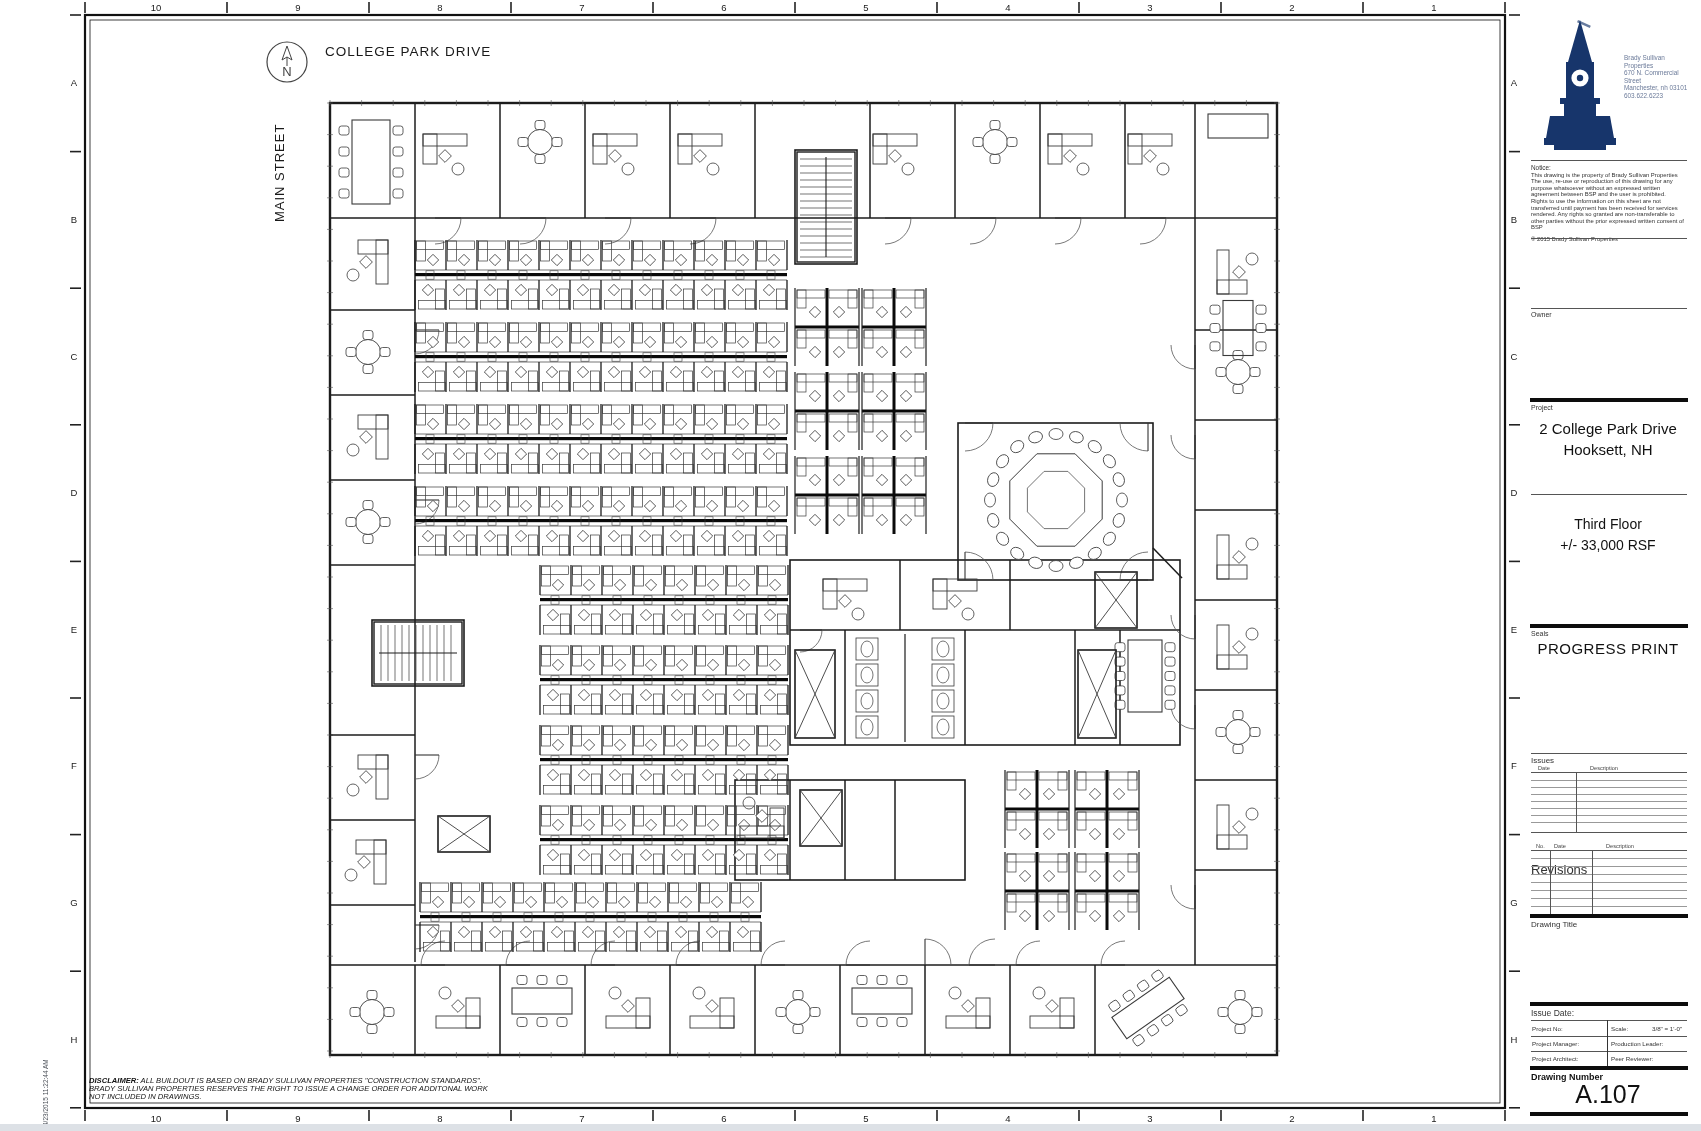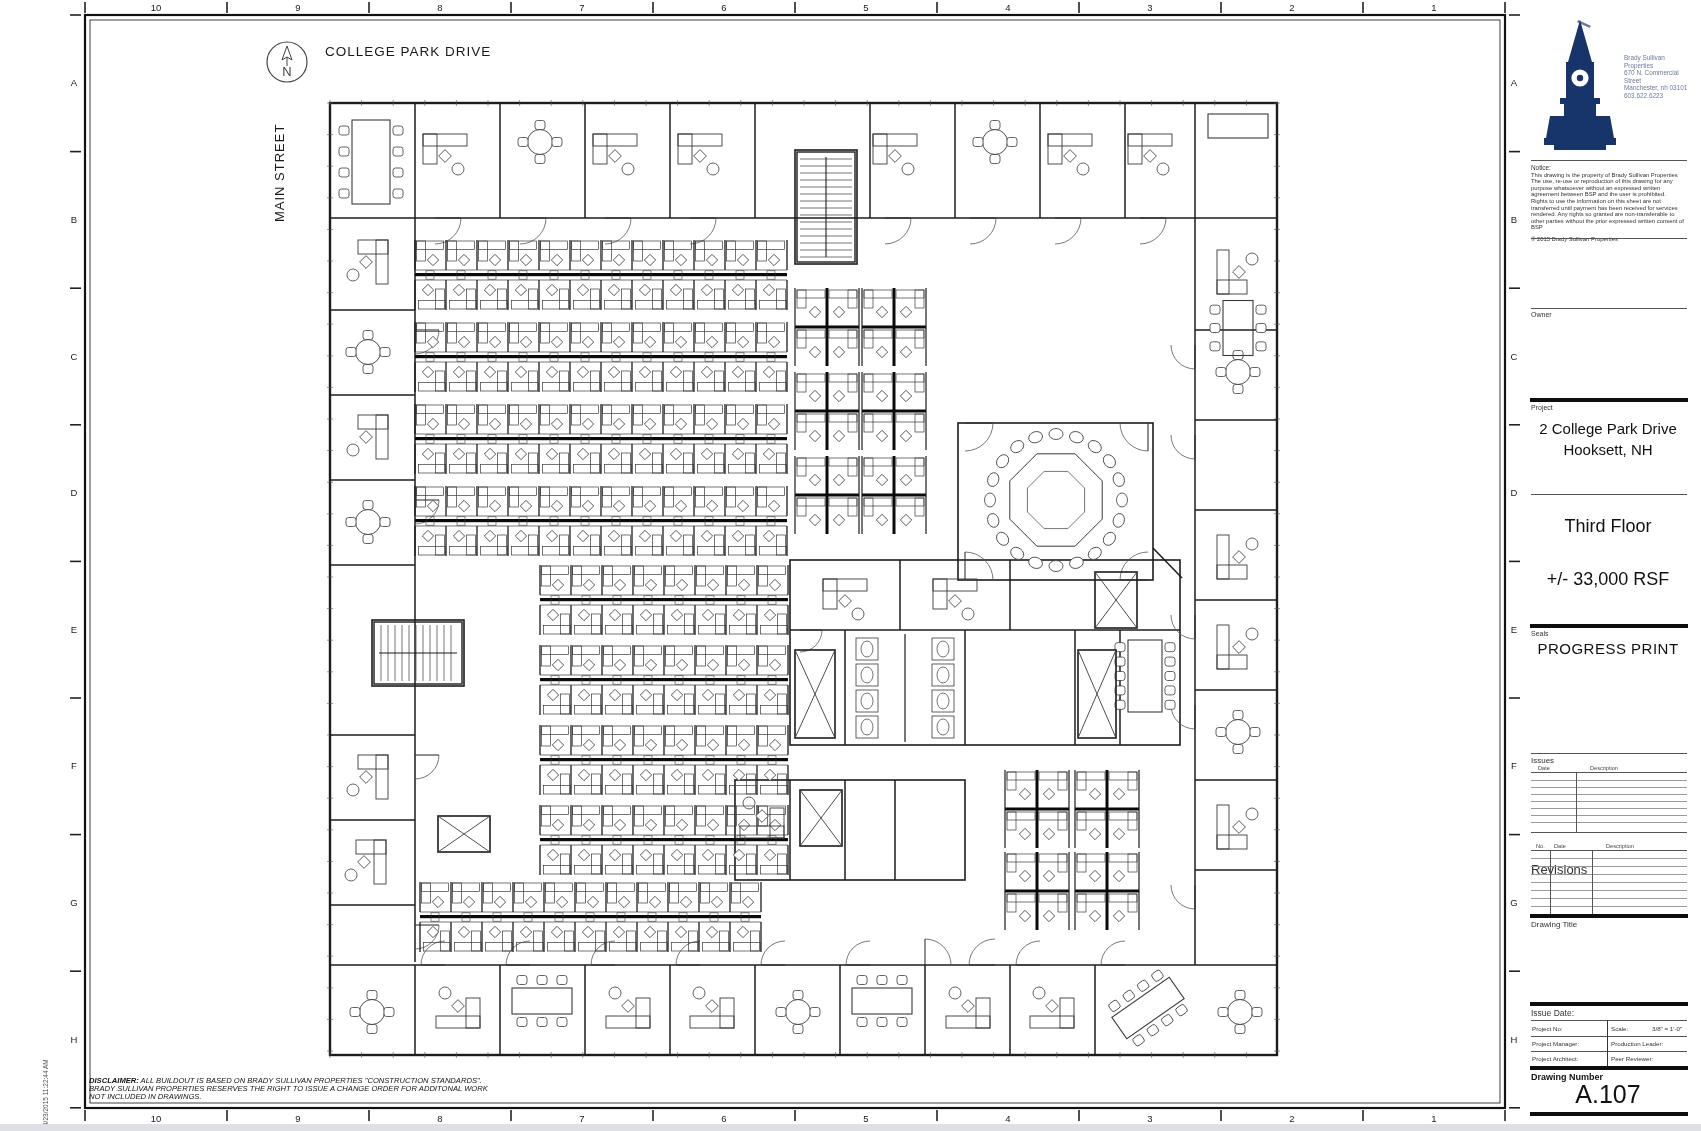--- a/index.html
+++ b/index.html
@@ -13,21 +13,21 @@
   .disclaimer{font-size:7.6px;line-height:8.2px;color:#111;width:420px;}
   .disclaimer b{font-weight:bold;}
   
   #titleblock{position:absolute;left:1528px;top:0;width:164px;height:1131px;font-size:7px;color:#222;}
   .tb-bar{position:absolute;left:2px;width:158px;height:3.5px;background:#0d0d0d;}
   .tb-label{position:absolute;font-size:7px;color:#333;}
   .company{position:absolute;font-size:6.4px;line-height:7.6px;color:#6b7a99;}
   .notice{position:absolute;font-size:5.9px;line-height:6.6px;color:#333;width:156px;}
   .notice .nh{font-size:6.4px;}
   .proj-line{position:absolute;width:160px;text-align:center;font-size:15px;color:#111;}
-  .floor-line{position:absolute;width:160px;text-align:center;font-size:18px;color:#111;}
+  .floor-line{position:absolute;width:160px;text-align:center;font-size:14px;color:#111;}
   .progress{position:absolute;width:160px;text-align:center;font-size:15px;color:#111;letter-spacing:.5px;}
   .mini{position:absolute;font-size:5.6px;color:#444;}
   .thin{position:absolute;border-top:.7px solid #999;width:156px;left:3px;}
   .thindark{position:absolute;border-top:.8px solid #555;width:156px;left:3px;}
   .vline{position:absolute;border-left:1px solid #555;}
   .fld{position:absolute;font-size:6.2px;color:#333;}
   .dnum-label{position:absolute;font-size:9px;font-weight:bold;color:#111;}
   .dnum{position:absolute;width:160px;text-align:center;font-size:25px;color:#111;}
   #bottom-strip{position:absolute;left:0;top:1124px;width:1701px;height:7px;background:#dde1e6;}
 </style>
@@ -1787,21 +1787,21 @@
     <div class="thindark" style="top:308px;"></div>
     <div class="tb-label" style="left:3px;top:311px;">Owner</div>
 
     <div class="tb-bar" style="top:398px;"></div>
     <div class="tb-label" style="left:3px;top:404px;">Project</div>
     <div class="proj-line" style="top:420px;">2 College Park Drive</div>
     <div class="proj-line" style="top:441px;">Hooksett, NH</div>
     <div class="thindark" style="top:494px;"></div>
 
     <div class="floor-line" style="top:516px;">Third Floor</div>
-    <div class="floor-line" style="top:537px;margin-top:32px;">+/-  33,000 RSF</div>
+    <div class="floor-line" style="top:537px;">+/-  33,000 RSF</div>
 
     <div class="tb-bar" style="top:624px;"></div>
     <div class="tb-label" style="left:3px;top:630px;">Seals</div>
     <div class="progress" style="top:640px;">PROGRESS PRINT</div>
 
     <div class="thindark" style="top:753px;"></div>
     <div class="tb-label" style="left:3px;top:756px;font-size:8px;">Issues</div>
     <div class="mini" style="left:10px;top:765px;">Date</div>
     <div class="mini" style="left:62px;top:765px;">Description</div>
     <div class="thindark" style="top:772px;"></div>

